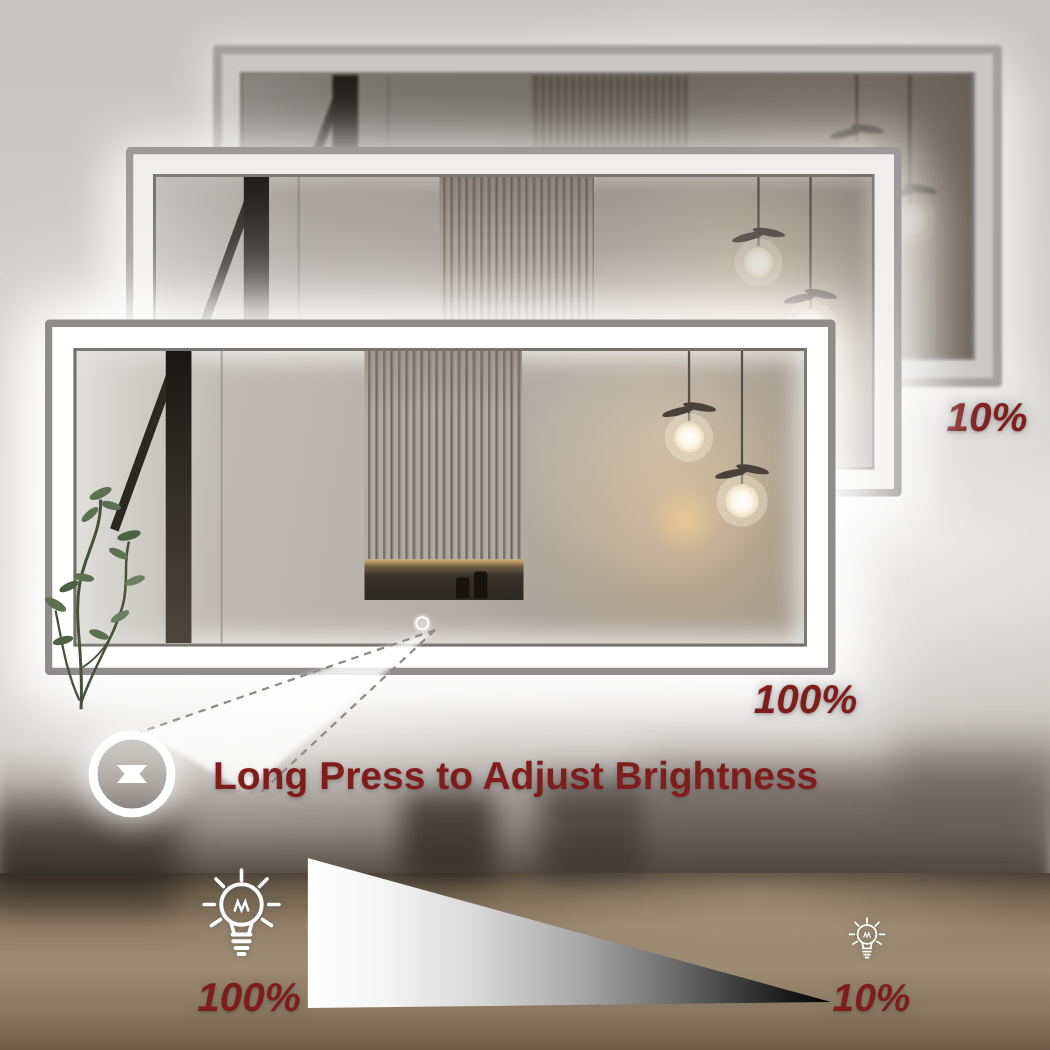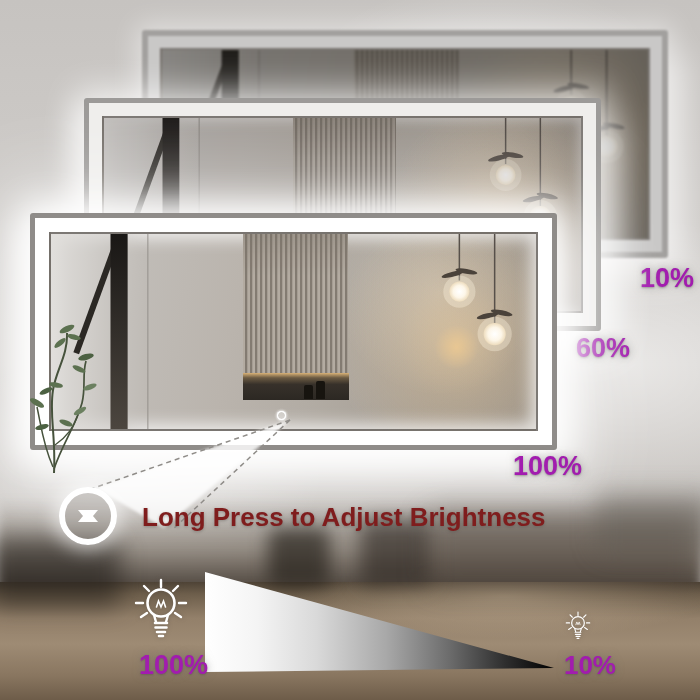--- a/index.html
+++ b/index.html
@@ -62,22 +62,22 @@
   .b2{left:69%;width:9%;height:66%;}
   .scene-svg{inset:0;width:100%;height:100%;}
   .dim{inset:0;}
   .m-back .dim{background:rgba(40,37,34,.48);}
   .m-mid  .dim{background:rgba(40,37,34,.17);}
   .dots{left:46.5%;top:91%;display:flex;gap:5px;position:absolute;}
   .dot{position:static;width:9px;height:9px;border:1.2px solid rgba(255,255,255,.85);border-radius:50%;
        background:rgba(255,255,255,.14);box-shadow:0 0 3px rgba(255,255,255,.6);}
 
   
-  .pct{color:#a21caf;font-weight:bold;font-size:27px;text-align:right;white-space:nowrap;
-       text-shadow:0 0 8px rgba(110,108,105,.6),0 1px 2px rgba(70,68,66,.4);}
+  .pct{color:#7f1d1d;font-weight:bold;font-size:27px;text-align:center;white-space:nowrap;
+       text-shadow:0 0 8px rgba(110,108,105,.6),0 1px 2px rgba(70,68,66,.4);font-style:italic;}
   .lb-10{left:622px;top:263px;width:72px;z-index:3;}
   .lb-60{left:558px;top:333px;width:72px;z-index:5;}
   .lb-100{left:492px;top:451px;width:90px;z-index:7;}
 
   
   .callout-svg{left:0;top:0;width:700px;height:700px;z-index:10;pointer-events:none;}
   .adj-btn{left:59px;top:487px;width:58px;height:58px;border:6px solid #fff;border-radius:50%;z-index:11;
      background:rgba(158,152,146,.38);box-shadow:0 0 18px 6px rgba(255,255,255,.55);
      display:flex;flex-direction:column;align-items:center;justify-content:center;gap:5px;}
   .tri{position:static;width:0;height:0;border-left:10px solid transparent;border-right:10px solid transparent;}
@@ -187,21 +187,20 @@
           <div class="bottle b1"></div>
           <div class="bottle b2"></div>
         </div>
         <svg class="scene-svg" viewBox="0 0 481 193" preserveAspectRatio="none">
             <use href="#mirror-scene-lines"></use>
           </svg>
         <div class="dim"></div>
       </div>
     </div>
   </div>
-  <div class="pct lb-60">60%</div>
 
   <div class="mirror m-front">
     <div class="band">
       <div class="scene">
         <div class="glass"></div>
         <div class="slats"></div>
         <div class="niche">
           <div class="bottle b1"></div>
           <div class="bottle b2"></div>
         </div>

